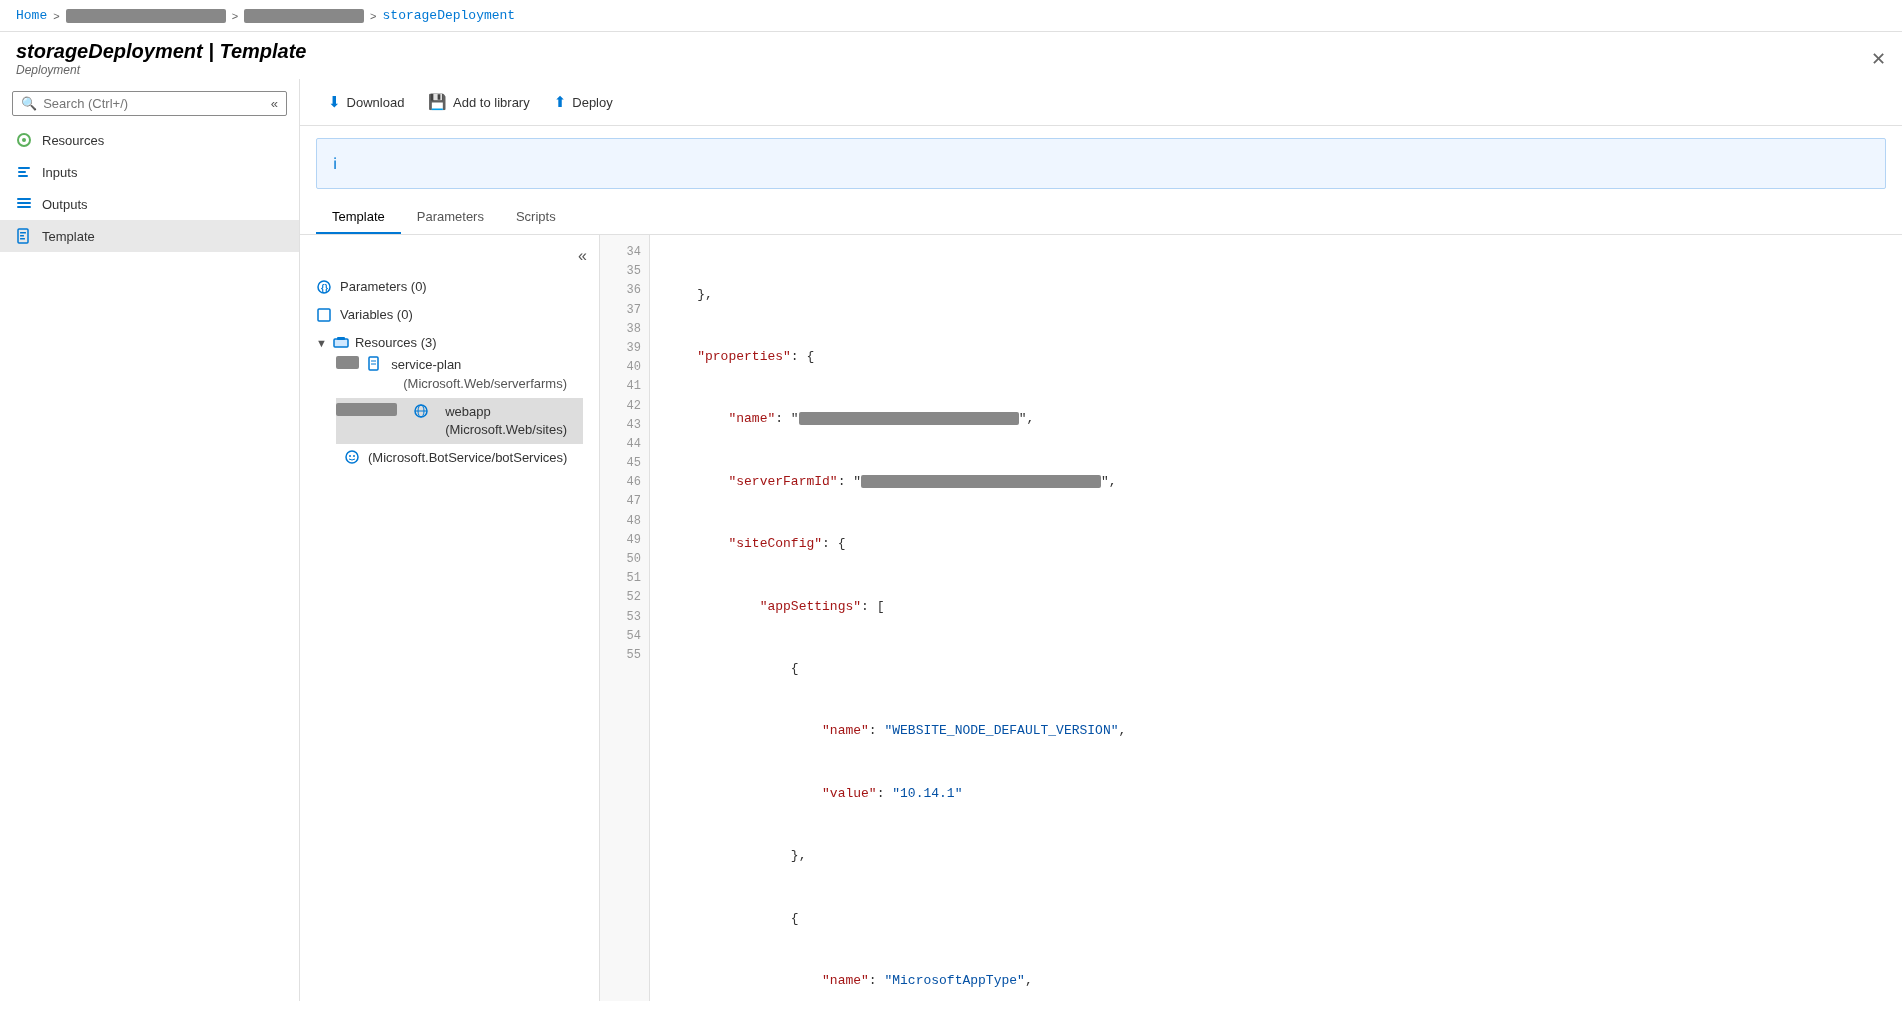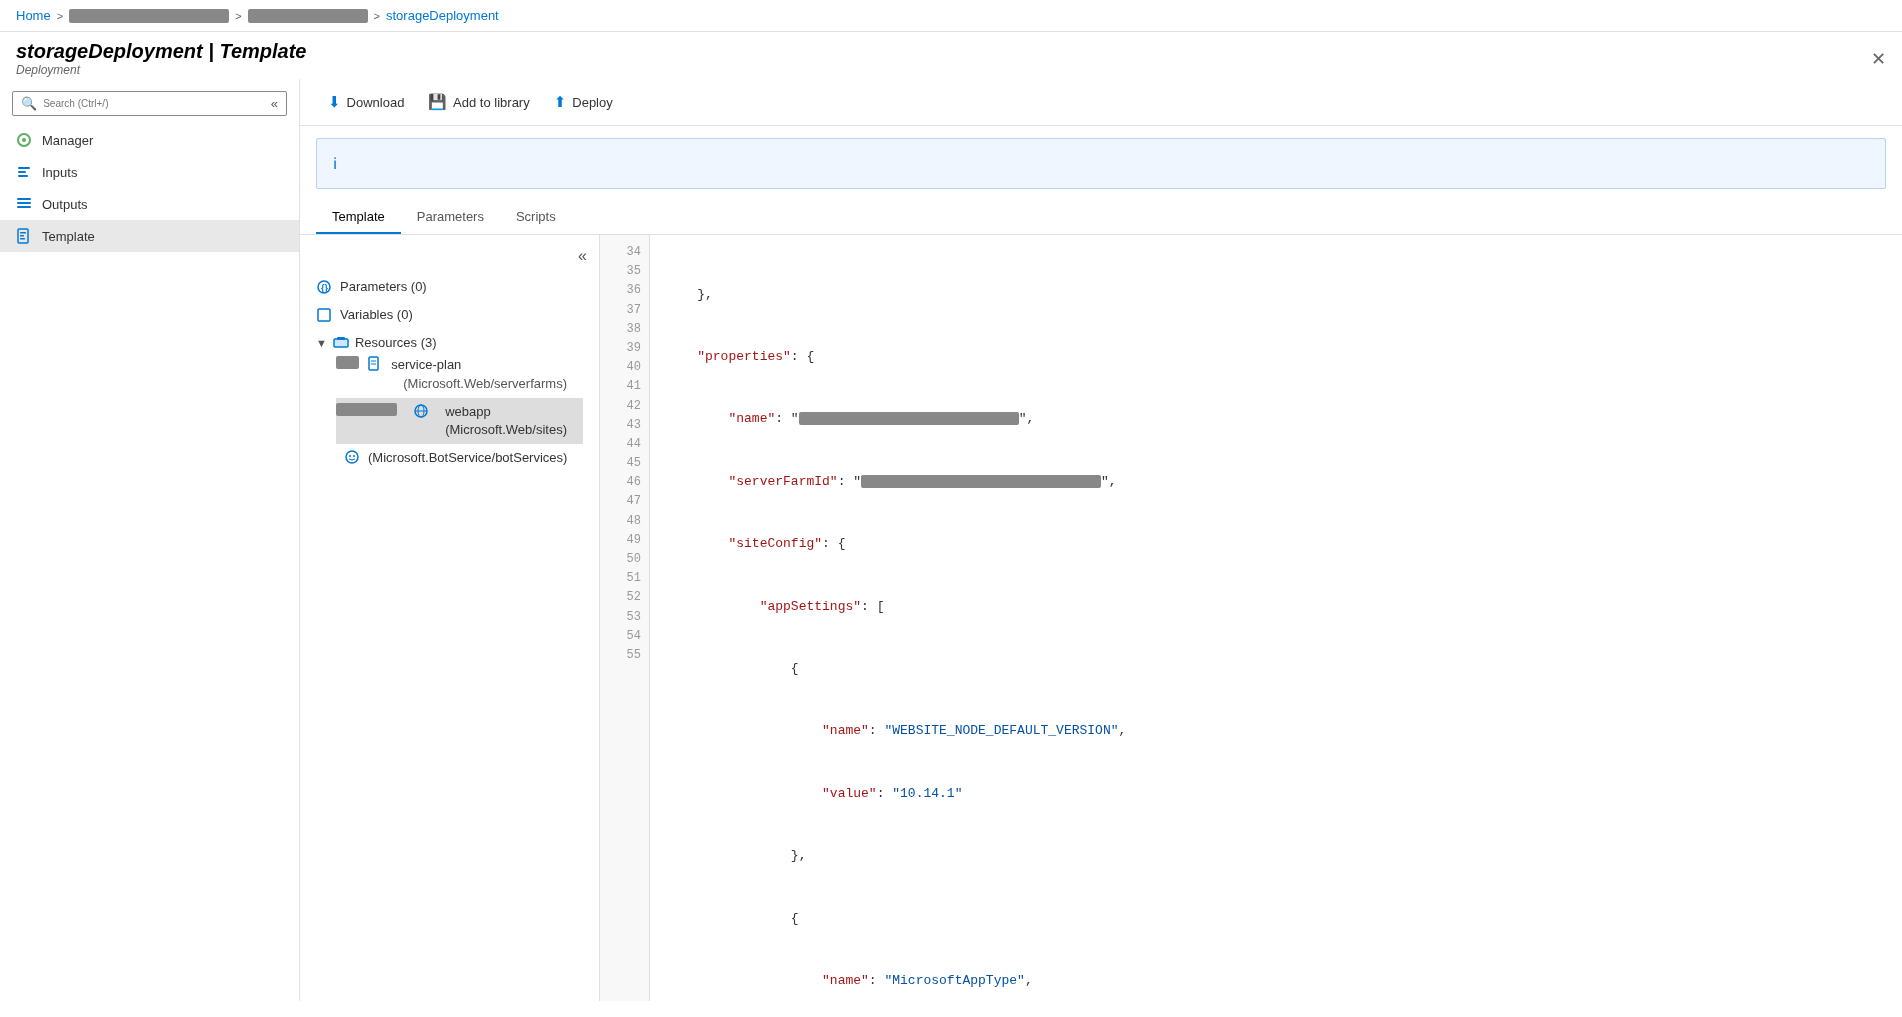--- a/index.html
+++ b/index.html
@@ -4,21 +4,21 @@
   <style>
     * { box-sizing: border-box; margin: 0; padding: 0; }
     body { font-family: 'Segoe UI', Arial, sans-serif; font-size: 13px; color: #333; background: #fff; overflow: hidden; }
 
     
     .breadcrumb {
       display: flex; align-items: center; gap: 6px;
       padding: 8px 16px; font-size: 13px; color: #333;
       border-bottom: 1px solid #e0e0e0;
     }
-    .breadcrumb a { color: #0078d4; text-decoration: none; }
+    .breadcrumb a { color: #0078d4; text-decoration: none; font-family: Liberation Mono, monospace; }
     .breadcrumb span { color: #666; }
     .breadcrumb-sep { color: #666; font-size: 11px; }
     .breadcrumb-redacted { display: inline-block; background: #888; border-radius: 2px; height: 14px; vertical-align: middle; }
 
     
     .page-header {
       display: flex; align-items: center; justify-content: space-between;
       padding: 8px 16px 2px 16px;
     }
     .page-title-area { display: flex; flex-direction: column; font-style: italic; }
@@ -35,21 +35,21 @@
       border-right: 1px solid #e0e0e0;
       display: flex; flex-direction: column;
       padding: 8px 0;
     }
     .search-box {
       margin: 4px 12px 8px 12px;
       display: flex; align-items: center;
       border: 1px solid #8a8a8a; border-radius: 2px;
       padding: 4px 8px; background: #fff;
     }
-    .search-box input { border: none; outline: none; font-size: 10px; color: #555; width: 100%; }
+    .search-box input { border: none; outline: none; font-size: 13px; color: #555; width: 100%; }
     .search-icon { color: #555; margin-right: 6px; font-size: 13px; }
 
     .nav-item {
       display: flex; align-items: center; gap: 10px;
       padding: 8px 16px; cursor: pointer; color: #333;
       font-size: 13px;
     }
     .nav-item.active { background: #e8e8e8; font-weight: 500; }
     .nav-icon { width: 16px; height: 16px; display: flex; align-items: center; justify-content: center; flex-shrink: 0; }
 
@@ -182,21 +182,21 @@
       <span style="color:#555;font-size:13px;cursor:pointer;">«</span>
     </div>
 
     <div class="nav-item">
       <span class="nav-icon">
         <svg class="icon-svg" viewBox="0 0 16 16" fill="none">
           <circle cx="8" cy="8" r="6" stroke="#5db05d" stroke-width="2" fill="none"></circle>
           <circle cx="8" cy="8" r="2" fill="#5db05d"></circle>
         </svg>
       </span>
-      <span>Manager</span>
+      <span>Resources</span>
     </div>
 
     <div class="nav-item">
       <span class="nav-icon">
         <svg class="icon-svg" viewBox="0 0 16 16" fill="none">
           <rect x="2" y="3" width="12" height="2" rx="1" fill="#0078d4"></rect>
           <rect x="2" y="7" width="8" height="2" rx="1" fill="#0078d4"></rect>
           <rect x="2" y="11" width="10" height="2" rx="1" fill="#0078d4"></rect>
         </svg>
       </span>

